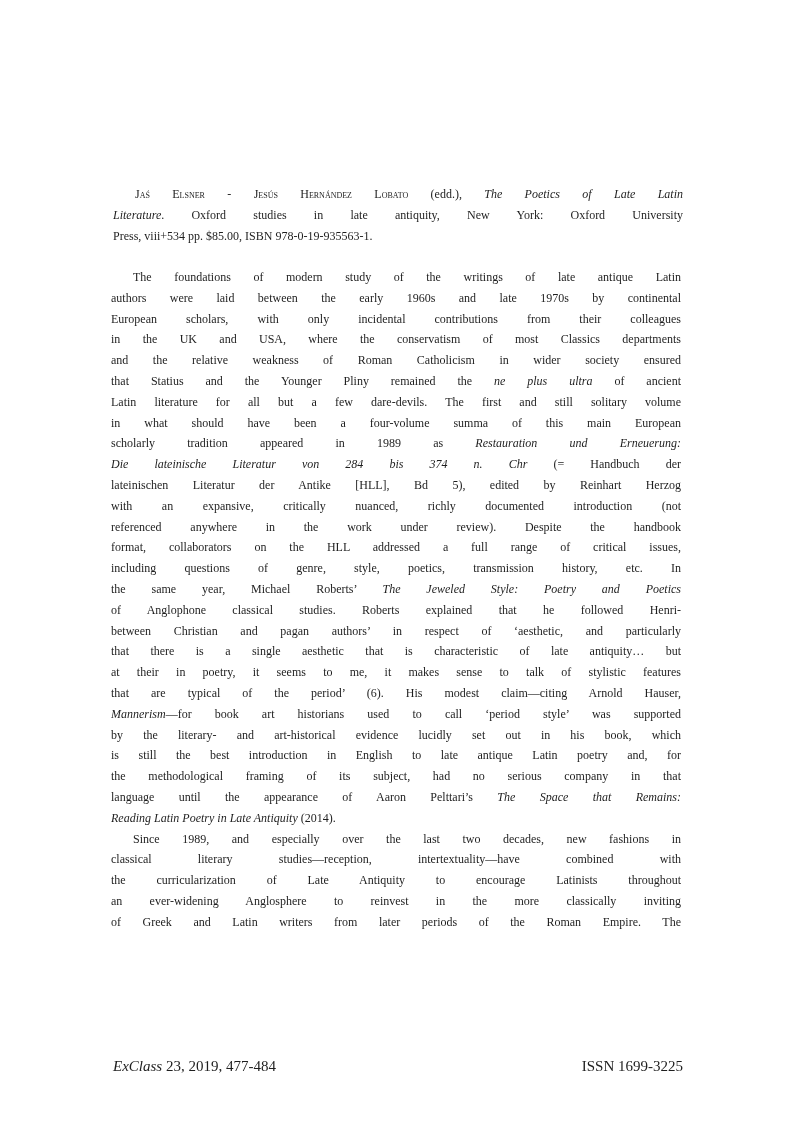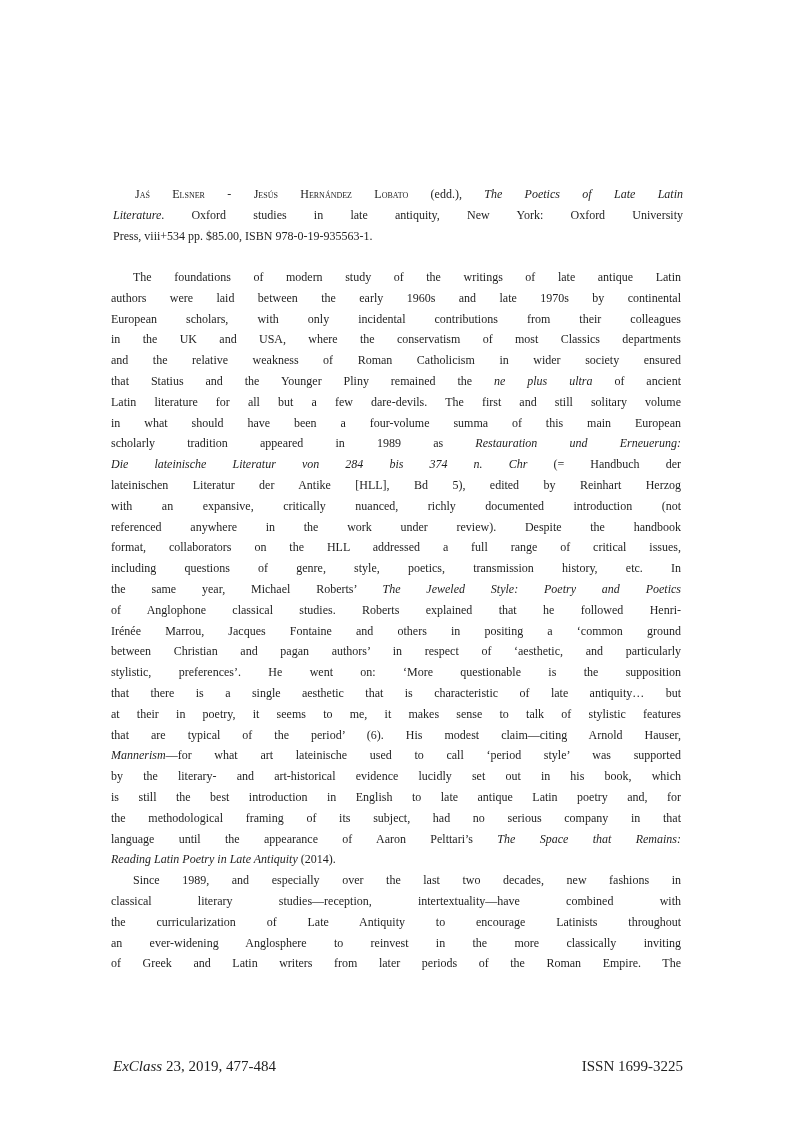--- a/index.html
+++ b/index.html
@@ -83,27 +83,25 @@
         <div class="line"><span>in what should have been a four-volume summa of this main European</span></div>
         <div class="line"><span>scholarly tradition appeared in 1989 as </span><span class="s-i">Restauration und Erneuerung:</span></div>
         <div class="line"><span class="s-i">Die lateinische Literatur von 284 bis 374 n. Chr</span><span> (= Handbuch der</span></div>
         <div class="line"><span>lateinischen Literatur der Antike [HLL], Bd 5), edited by Reinhart Herzog</span></div>
         <div class="line"><span>with an expansive, critically nuanced, richly documented introduction (not</span></div>
         <div class="line"><span>referenced anywhere in the work under review). Despite the handbook</span></div>
         <div class="line"><span>format, collaborators on the HLL addressed a full range of critical issues,</span></div>
         <div class="line"><span>including questions of genre, style, poetics, transmission history, etc. In</span></div>
         <div class="line"><span>the same year, Michael Roberts’ </span><span class="s-i">The Jeweled Style: Poetry and Poetics</span></div>
         <div class="line"><span>of Anglophone classical studies. Roberts explained that he followed Henri-</span></div>
-        <div class="line"><span>Irénée Marrou, Jacques Fontaine and others in positing a ‘common ground</span></div>
         <div class="line"><span>between Christian and pagan authors’ in respect of ‘aesthetic, and particularly</span></div>
-        <div class="line"><span>stylistic, preferences’. He went on: ‘More questionable is the supposition</span></div>
         <div class="line"><span>that there is a single aesthetic that is characteristic of late antiquity… but</span></div>
         <div class="line"><span>at their in poetry, it seems to me, it makes sense to talk of stylistic features</span></div>
         <div class="line"><span>that are typical of the period’ (6). His modest claim—citing Arnold Hauser,</span></div>
-        <div class="line"><span class="s-i">Mannerism</span><span>—for what art lateinische used to call ‘period style’ was supported</span></div>
+        <div class="line"><span class="s-i">Mannerism</span><span>—for book art historians used to call ‘period style’ was supported</span></div>
         <div class="line"><span>by the literary- and art-historical evidence lucidly set out in his book, which</span></div>
         <div class="line"><span>is still the best introduction in English to late antique Latin poetry and, for</span></div>
         <div class="line"><span>the methodological framing of its subject, had no serious company in that</span></div>
         <div class="line"><span>language until the appearance of Aaron Pelttari’s </span><span class="s-i">The Space that Remains:</span></div>
         <div class="line last"><span class="s-i">Reading Latin Poetry in Late Antiquity</span><span> (2014).</span></div>
       </div>
     <div class="paragraph">
         <div class="line indent"><span>Since 1989, and especially over the last two decades, new fashions in</span></div>
         <div class="line"><span>classical literary studies—reception, intertextuality—have combined with</span></div>
         <div class="line"><span>the curricularization of Late Antiquity to encourage Latinists throughout</span></div>

